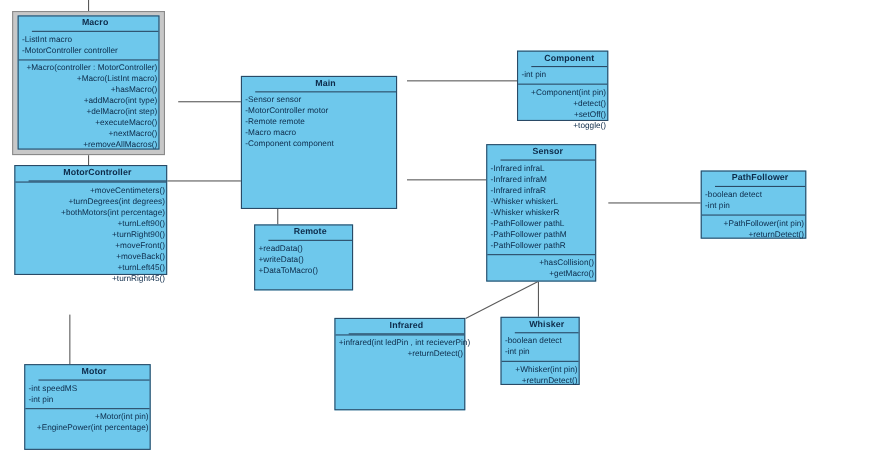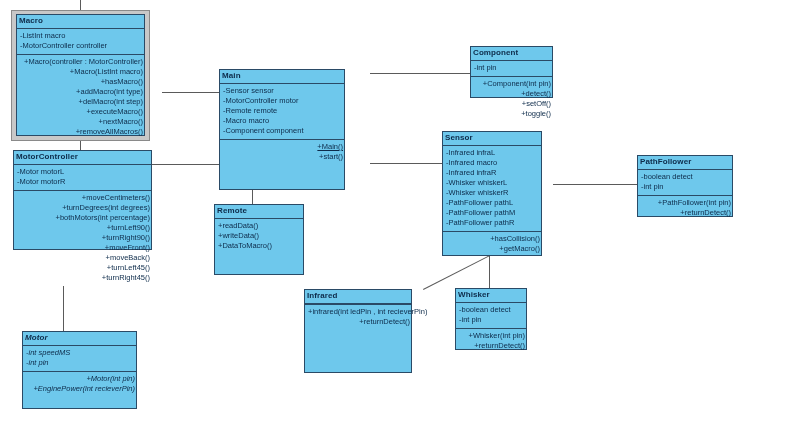--- a/index.html
+++ b/index.html
@@ -20,26 +20,27 @@
   .uml-class {
     position: absolute;
     background: #6ec8ec;
     border: 1px solid #2a4a66;
     box-sizing: border-box;
     color: #0d2b4a;
     font-size: 7.5px;
     line-height: 1.0;
   }
   .uml-class .cls-name {
-    text-align: left;
+    text-align: center;
     font-weight: bold;
     font-size: 8px;
     padding: 2px 2px 3px 2px;
     border-bottom: 1px solid #2a4a66;
     letter-spacing: 0.1px;
+    margin-left: 12px;
   }
   .uml-class .cls-section {
     padding: 2px 1px 3px 2px;
   }
   .uml-class .cls-section.bordered {
     border-top: 1px solid #2a4a66;
     text-align: right;
   }
   .uml-class .mem {
     white-space: nowrap;
@@ -114,91 +115,83 @@
       <div class="mem">+addMacro(int type)</div>
       <div class="mem">+delMacro(int step)</div>
       <div class="mem">+executeMacro()</div>
       <div class="mem">+nextMacro()</div>
       <div class="mem">+removeAllMacros()</div>
     </div>
   </div>
 
   <div class="uml-class" style="left:13px; top:150px; width:139px; height:100px;">
     <div class="cls-name">MotorController</div>
-    <div class="cls-section">
-      <div class="mem">-Motor motorL</div>
-      <div class="mem">-Motor motorR</div>
-    </div>
     <div class="cls-section bordered">
       <div class="mem">+moveCentimeters()</div>
       <div class="mem">+turnDegrees(int degrees)</div>
       <div class="mem">+bothMotors(int percentage)</div>
       <div class="mem">+turnLeft90()</div>
       <div class="mem">+turnRight90()</div>
       <div class="mem">+moveFront()</div>
       <div class="mem">+moveBack()</div>
       <div class="mem">+turnLeft45()</div>
       <div class="mem">+turnRight45()</div>
     </div>
   </div>
 
-  <div class="uml-class" style="left:22px; top:331px; width:115px; height:78px;font-style:italic;">
+  <div class="uml-class" style="left:22px; top:331px; width:115px; height:78px;">
     <div class="cls-name">Motor</div>
     <div class="cls-section">
       <div class="mem">-int speedMS</div>
       <div class="mem">-int pin</div>
     </div>
     <div class="cls-section bordered">
       <div class="mem">+Motor(int pin)</div>
-      <div class="mem">+EnginePower(int recieverPin)</div>
-    </div>
-  </div>
-
-  <div class="uml-class" style="left:219px; top:69px; width:126px; height:121px;">
+      <div class="mem">+EnginePower(int percentage)</div>
+    </div>
+  </div>
+
+  <div class="uml-class" style="left:219px; top:69px; width:142px; height:121px;">
     <div class="cls-name">Main</div>
     <div class="cls-section">
       <div class="mem">-Sensor sensor</div>
       <div class="mem">-MotorController motor</div>
       <div class="mem">-Remote remote</div>
       <div class="mem">-Macro macro</div>
       <div class="mem">-Component component</div>
     </div>
-    <div class="cls-section bordered">
-      <div class="mem static">+Main()</div>
-      <div class="mem">+start()</div>
-    </div>
-  </div>
-
-  <div class="uml-class" style="left:214px; top:204px; width:90px; height:71px;">
+  </div>
+
+  <div class="uml-class" style="left:231px; top:204px; width:90px; height:60px;">
     <div class="cls-name">Remote</div>
     <div class="cls-section">
       <div class="mem">+readData()</div>
       <div class="mem">+writeData()</div>
       <div class="mem">+DataToMacro()</div>
     </div>
   </div>
 
-  <div class="uml-class" style="left:470px; top:46px; width:83px; height:52px;">
+  <div class="uml-class" style="left:470px; top:46px; width:83px; height:64px;">
     <div class="cls-name">Component</div>
     <div class="cls-section">
       <div class="mem">-int pin</div>
     </div>
     <div class="cls-section bordered">
       <div class="mem">+Component(int pin)</div>
       <div class="mem">+detect()</div>
       <div class="mem">+setOff()</div>
       <div class="mem">+toggle()</div>
     </div>
   </div>
 
   <div class="uml-class" style="left:442px; top:131px; width:100px; height:125px;">
     <div class="cls-name">Sensor</div>
     <div class="cls-section">
       <div class="mem">-Infrared infraL</div>
-      <div class="mem">-Infrared macro</div>
+      <div class="mem">-Infrared infraM</div>
       <div class="mem">-Infrared infraR</div>
       <div class="mem">-Whisker whiskerL</div>
       <div class="mem">-Whisker whiskerR</div>
       <div class="mem">-PathFollower pathL</div>
       <div class="mem">-PathFollower pathM</div>
       <div class="mem">-PathFollower pathR</div>
     </div>
     <div class="cls-section bordered">
       <div class="mem">+hasCollision()</div>
       <div class="mem">+getMacro()</div>
@@ -210,21 +203,21 @@
     <div class="cls-section">
       <div class="mem">-boolean detect</div>
       <div class="mem">-int pin</div>
     </div>
     <div class="cls-section bordered">
       <div class="mem">+PathFollower(int pin)</div>
       <div class="mem">+returnDetect()</div>
     </div>
   </div>
 
-  <div class="uml-class" style="left:304px; top:289px; width:108px; height:84px;">
+  <div class="uml-class" style="left:304px; top:289px; width:119px; height:84px;">
     <div class="cls-name">Infrared</div>
     <div class="cls-section bordered">
       <div class="mem">+infrared(int ledPin , int recieverPin)</div>
       <div class="mem">+returnDetect()</div>
     </div>
   </div>
 
   <div class="uml-class" style="left:455px; top:288px; width:72px; height:62px;">
     <div class="cls-name">Whisker</div>
     <div class="cls-section">

